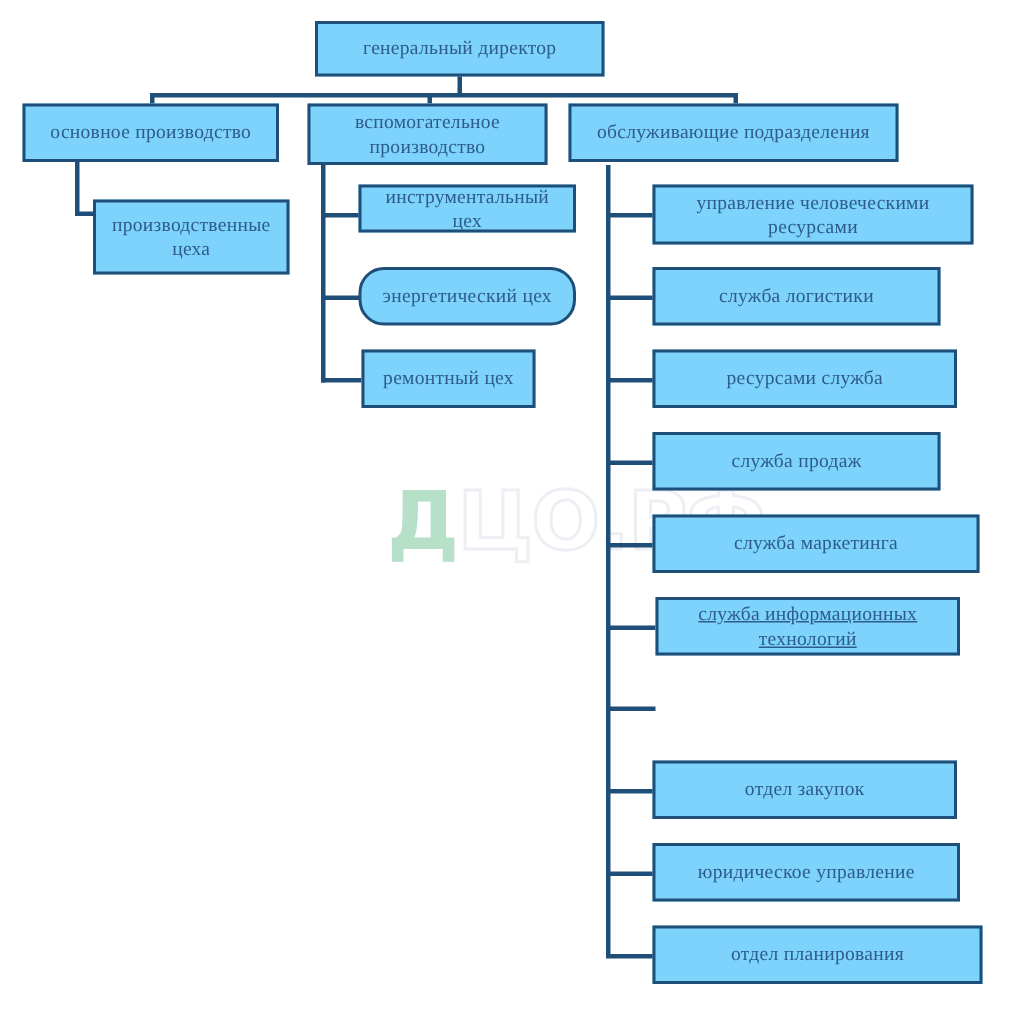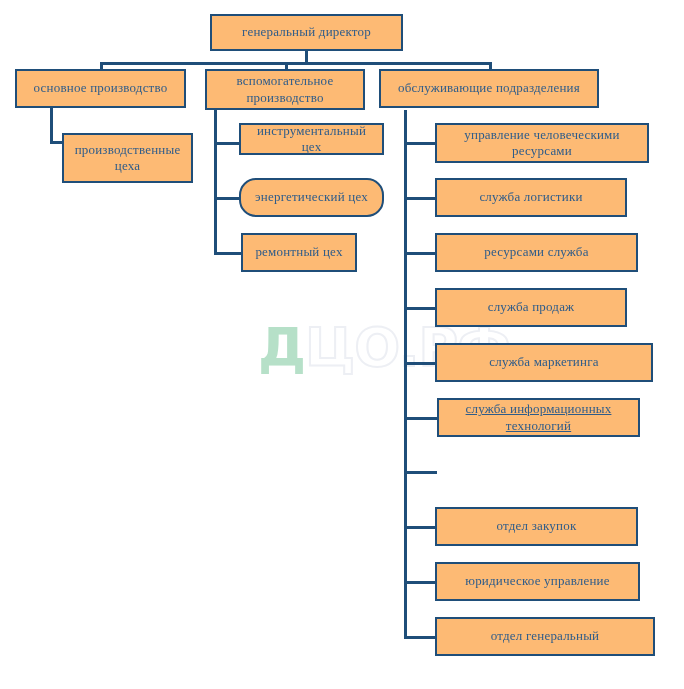--- a/index.html
+++ b/index.html
@@ -16,21 +16,21 @@
     height: 689px;
     background: #ffffff;
     overflow: hidden;
   }
 
   
   .node {
     position: absolute;
     box-sizing: border-box;
     border: 2px solid #1F4E79;
-    background: #fdba74;
+    background: #7dd3fc;
     color: #2E5C8A;
     font-size: 13px;
     line-height: 1.25;
     text-align: center;
     display: flex;
     align-items: center;
     justify-content: center;
     padding: 2px 6px;
     letter-spacing: 0.2px;
     z-index: 3;
@@ -155,16 +155,16 @@
   <div class="node" style="left:437px; top:398px; width:203px; height:39px;text-decoration:underline;">
     <span>служба информационных технологий</span>
   </div>
   <div class="node" style="left:435px; top:507px; width:203px; height:39px;">
     <span>отдел закупок</span>
   </div>
   <div class="node" style="left:435px; top:562px; width:205px; height:39px;">
     <span>юридическое  управление</span>
   </div>
   <div class="node" style="left:435px; top:617px; width:220px; height:39px;">
-    <span>отдел генеральный</span>
+    <span>отдел планирования</span>
   </div>
 
 </div>
 
 </body></html>

